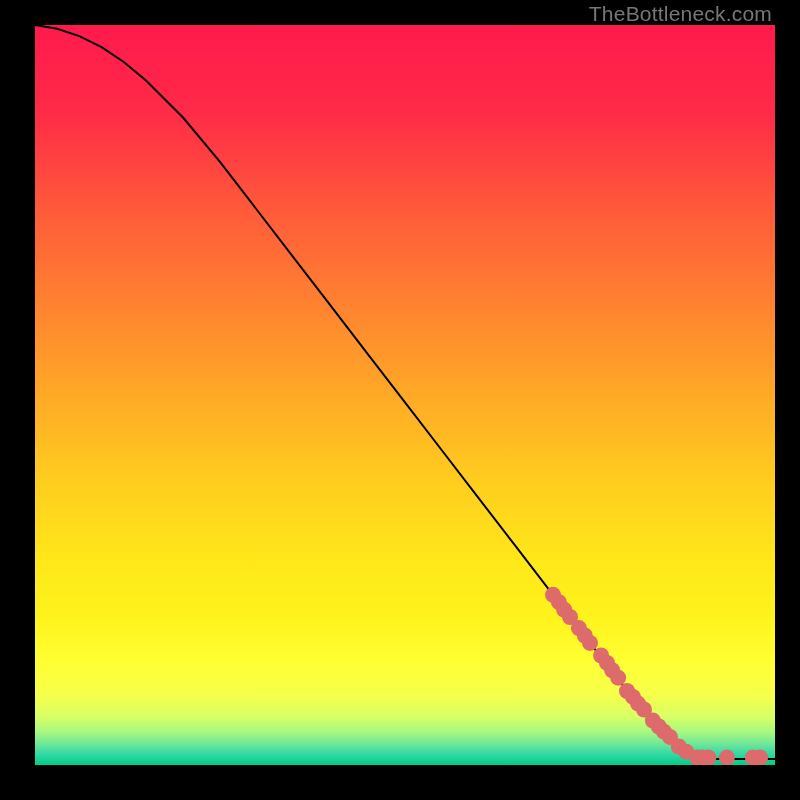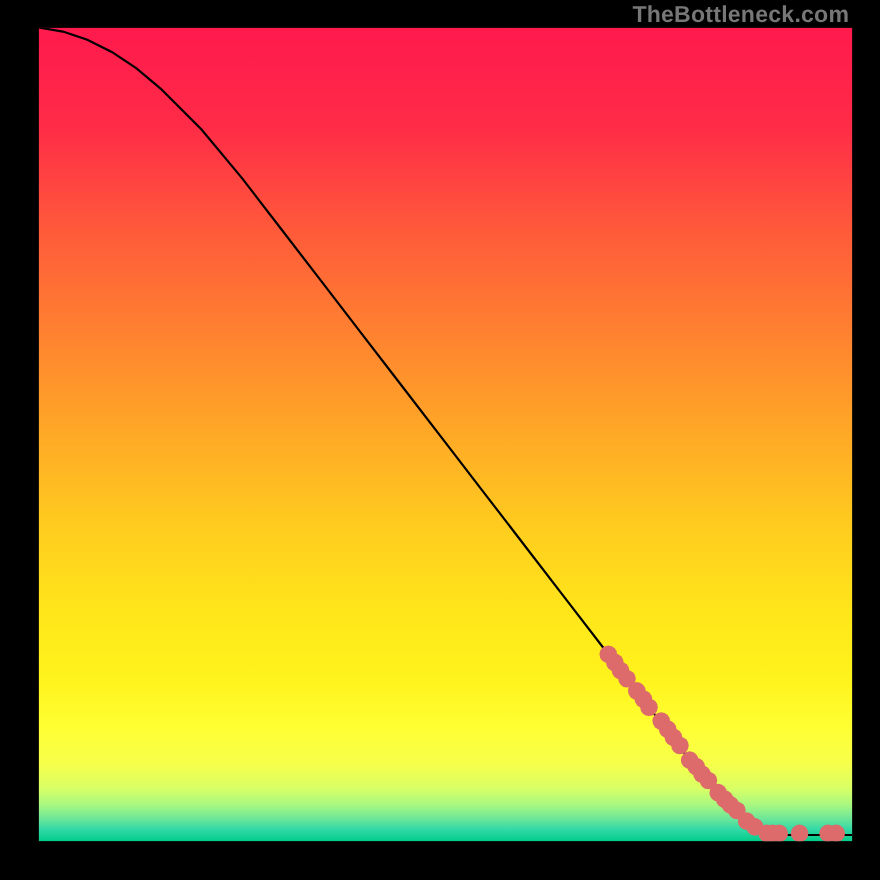--- a/index.html
+++ b/index.html
@@ -30,21 +30,21 @@
     left: 0;
     top: 0;
     width: 100%;
     height: 100%;
   }
   .watermark {
     position: absolute;
     top: 2px;
     right: 28px;
     font-size: 21px;
-    font-weight: 700;
+    font-weight: 400;
     color: #777;
     letter-spacing: 0.2px;
   }
   svg.curve {
     position: absolute;
     left: 0;
     top: 0;
     width: 100%;
     height: 100%;
   }

